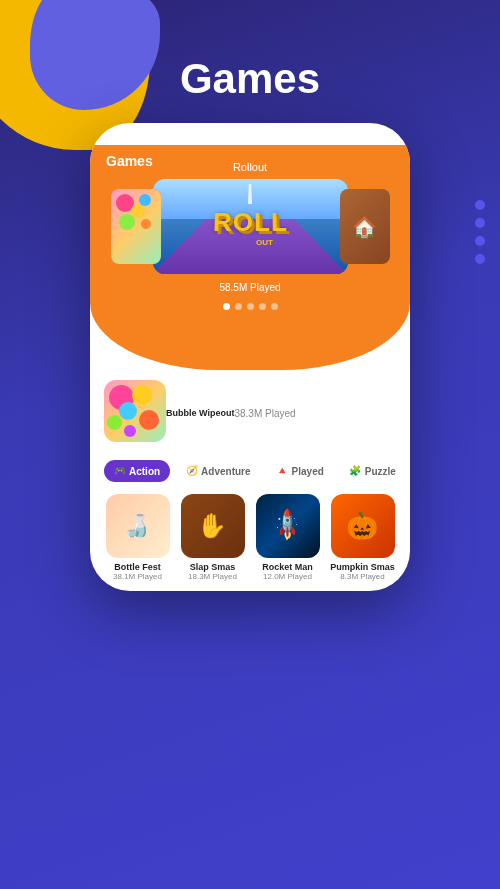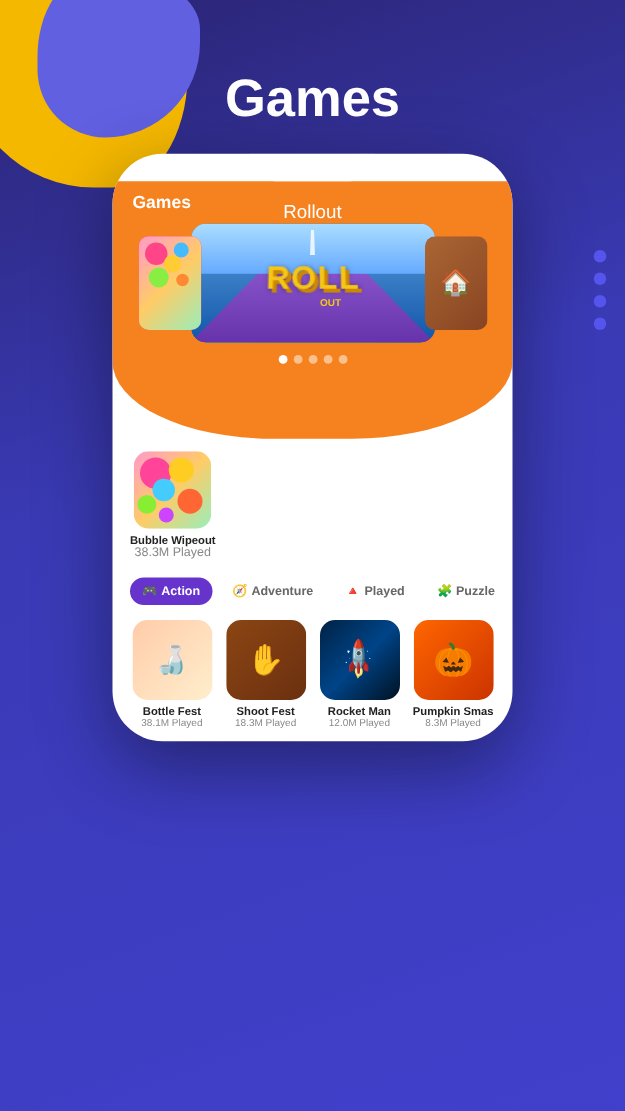--- a/index.html
+++ b/index.html
@@ -106,21 +106,21 @@
       display: flex;
       align-items: center;
       justify-content: center;
     }
     .carousel-label {
       position: absolute;
       top: -18px;
       left: 50%;
       transform: translateX(-50%);
       color: white;
-      font-size: 15px;
+      font-size: 11px;
       font-weight: 500;
       white-space: nowrap;
     }
     .carousel-main-card {
       width: 195px;
       height: 95px;
       border-radius: 12px;
       overflow: hidden;
       position: relative;
       background: linear-gradient(135deg, #1a90d4 0%, #0060aa 100%);
@@ -219,21 +219,21 @@
       color: #222;
       margin-bottom: 8px;
     }
     .recently-played {
       display: flex;
       gap: 8px;
       margin-bottom: 14px;
     }
     .recent-game-card {
       display: flex;
-      flex-direction: column;
+      flex-direction: row;
       align-items: center;
     }
     .recent-game-img {
       width: 62px;
       height: 62px;
       border-radius: 12px;
       overflow: hidden;
       margin-bottom: 4px;
     }
     .recent-game-name {
@@ -417,20 +417,21 @@
         </div>
       </div>
 
       <div class="carousel-side-card side-card-right">
         <div style="width:100%;height:100%;background:linear-gradient(135deg,#aa6633,#884422);display:flex;align-items:center;justify-content:center;font-size:20px;">
           🏠
         </div>
       </div>
     </div>
 
+    <div class="played-label">58.5M Played</div>
 
     <div class="carousel-dots">
       <div class="c-dot active"></div>
       <div class="c-dot"></div>
       <div class="c-dot"></div>
       <div class="c-dot"></div>
       <div class="c-dot"></div>
     </div>
   </div>
 
@@ -484,21 +485,21 @@
         <div class="game-name">Bottle Fest</div>
         <div class="game-plays">38.1M Played</div>
       </div>
 
       <div class="game-card">
         <div class="game-img">
           <div class="slap-art">
             <span class="hand-shape">✋</span>
           </div>
         </div>
-        <div class="game-name">Shoot Fest</div>
+        <div class="game-name">Slap Smas</div>
         <div class="game-plays">18.3M Played</div>
       </div>
 
       <div class="game-card">
         <div class="game-img">
           <div class="rocket-art">
             <span class="rocket-shape">🚀</span>
           </div>
         </div>
         <div class="game-name">Rocket Man</div>

